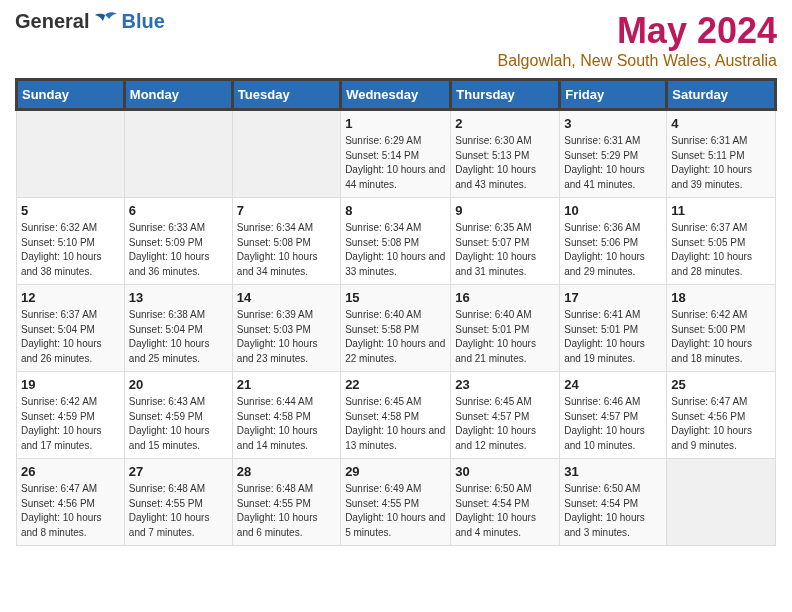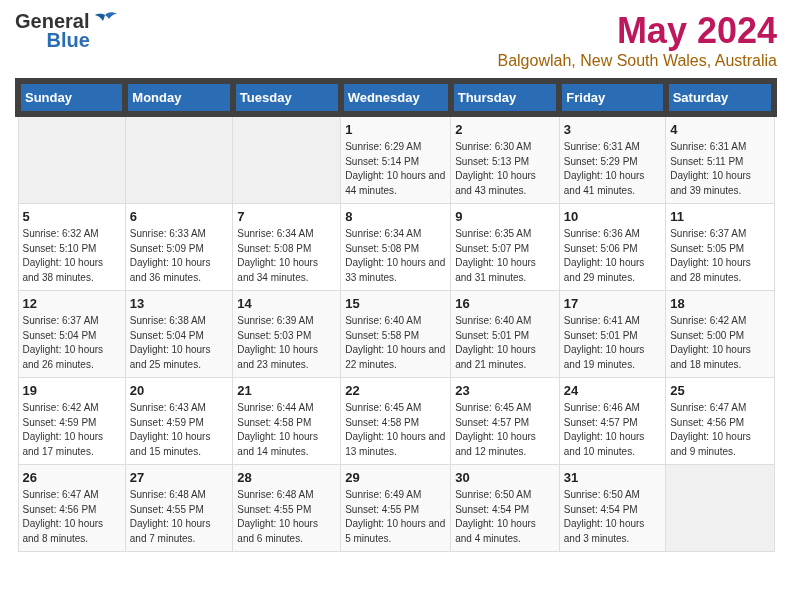--- a/index.html
+++ b/index.html
@@ -11,22 +11,22 @@
       padding: 10px 15px;
     }
     .header {
       display: flex;
       justify-content: space-between;
       align-items: flex-start;
       margin-bottom: 8px;
     }
     .logo {
       display: flex;
-      flex-direction: column;
-      align-items: center;
+      flex-direction: row;
+      align-items: flex-end;
     }
     .title-block {
       text-align: right;
     }
     .title-block h1 {
       font-size: 36px;
       font-weight: bold;
       color: #be185d;
     }
     .title-block h2 {
@@ -39,21 +39,21 @@
       border-collapse: collapse;
       font-size: 11px;
     }
     .calendar thead tr th {
       background: #2a6db5;
       color: #fff;
       padding: 6px 4px;
       text-align: left;
       font-size: 13px;
       font-weight: bold;
-      border: 6px solid #404040;
+      border: 3px solid #404040;
     }
     .calendar tbody tr {
       border-bottom: 1px solid #ccc;
     }
     .calendar tbody tr:nth-child(odd) {
       background: #f9f9f9;
     }
     .calendar tbody tr:nth-child(even) {
       background: #ffffff;
     }

